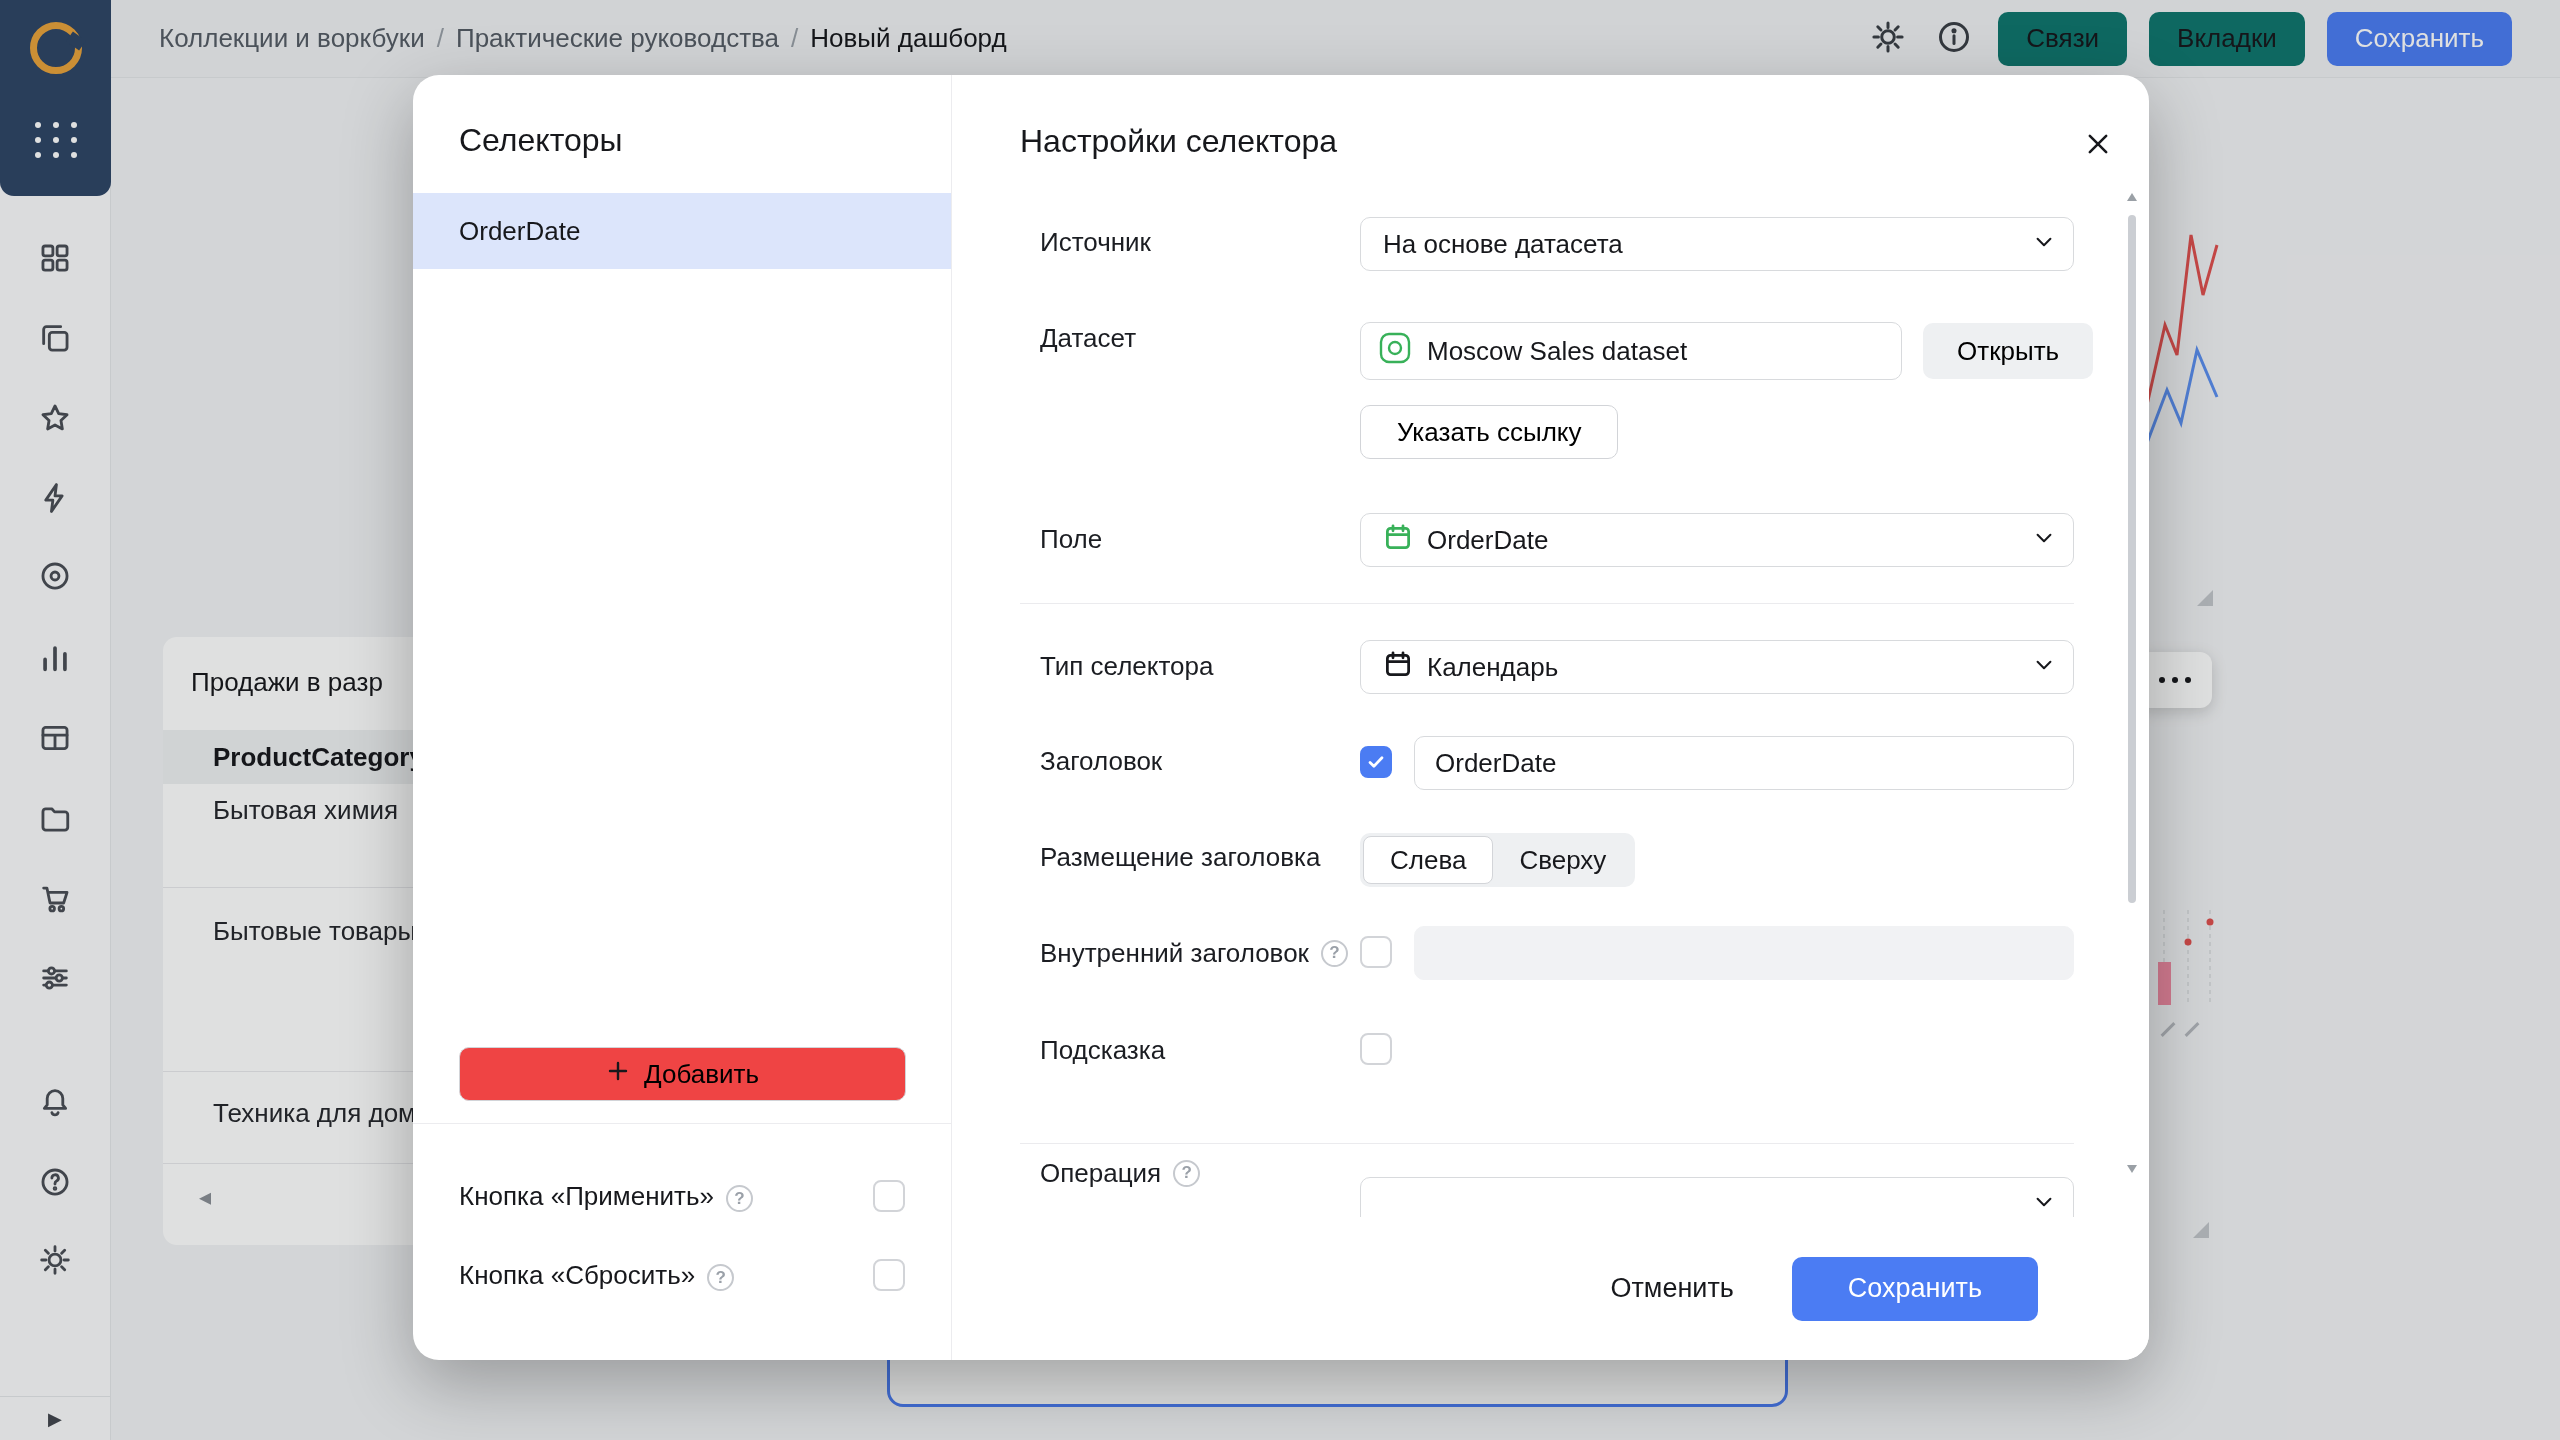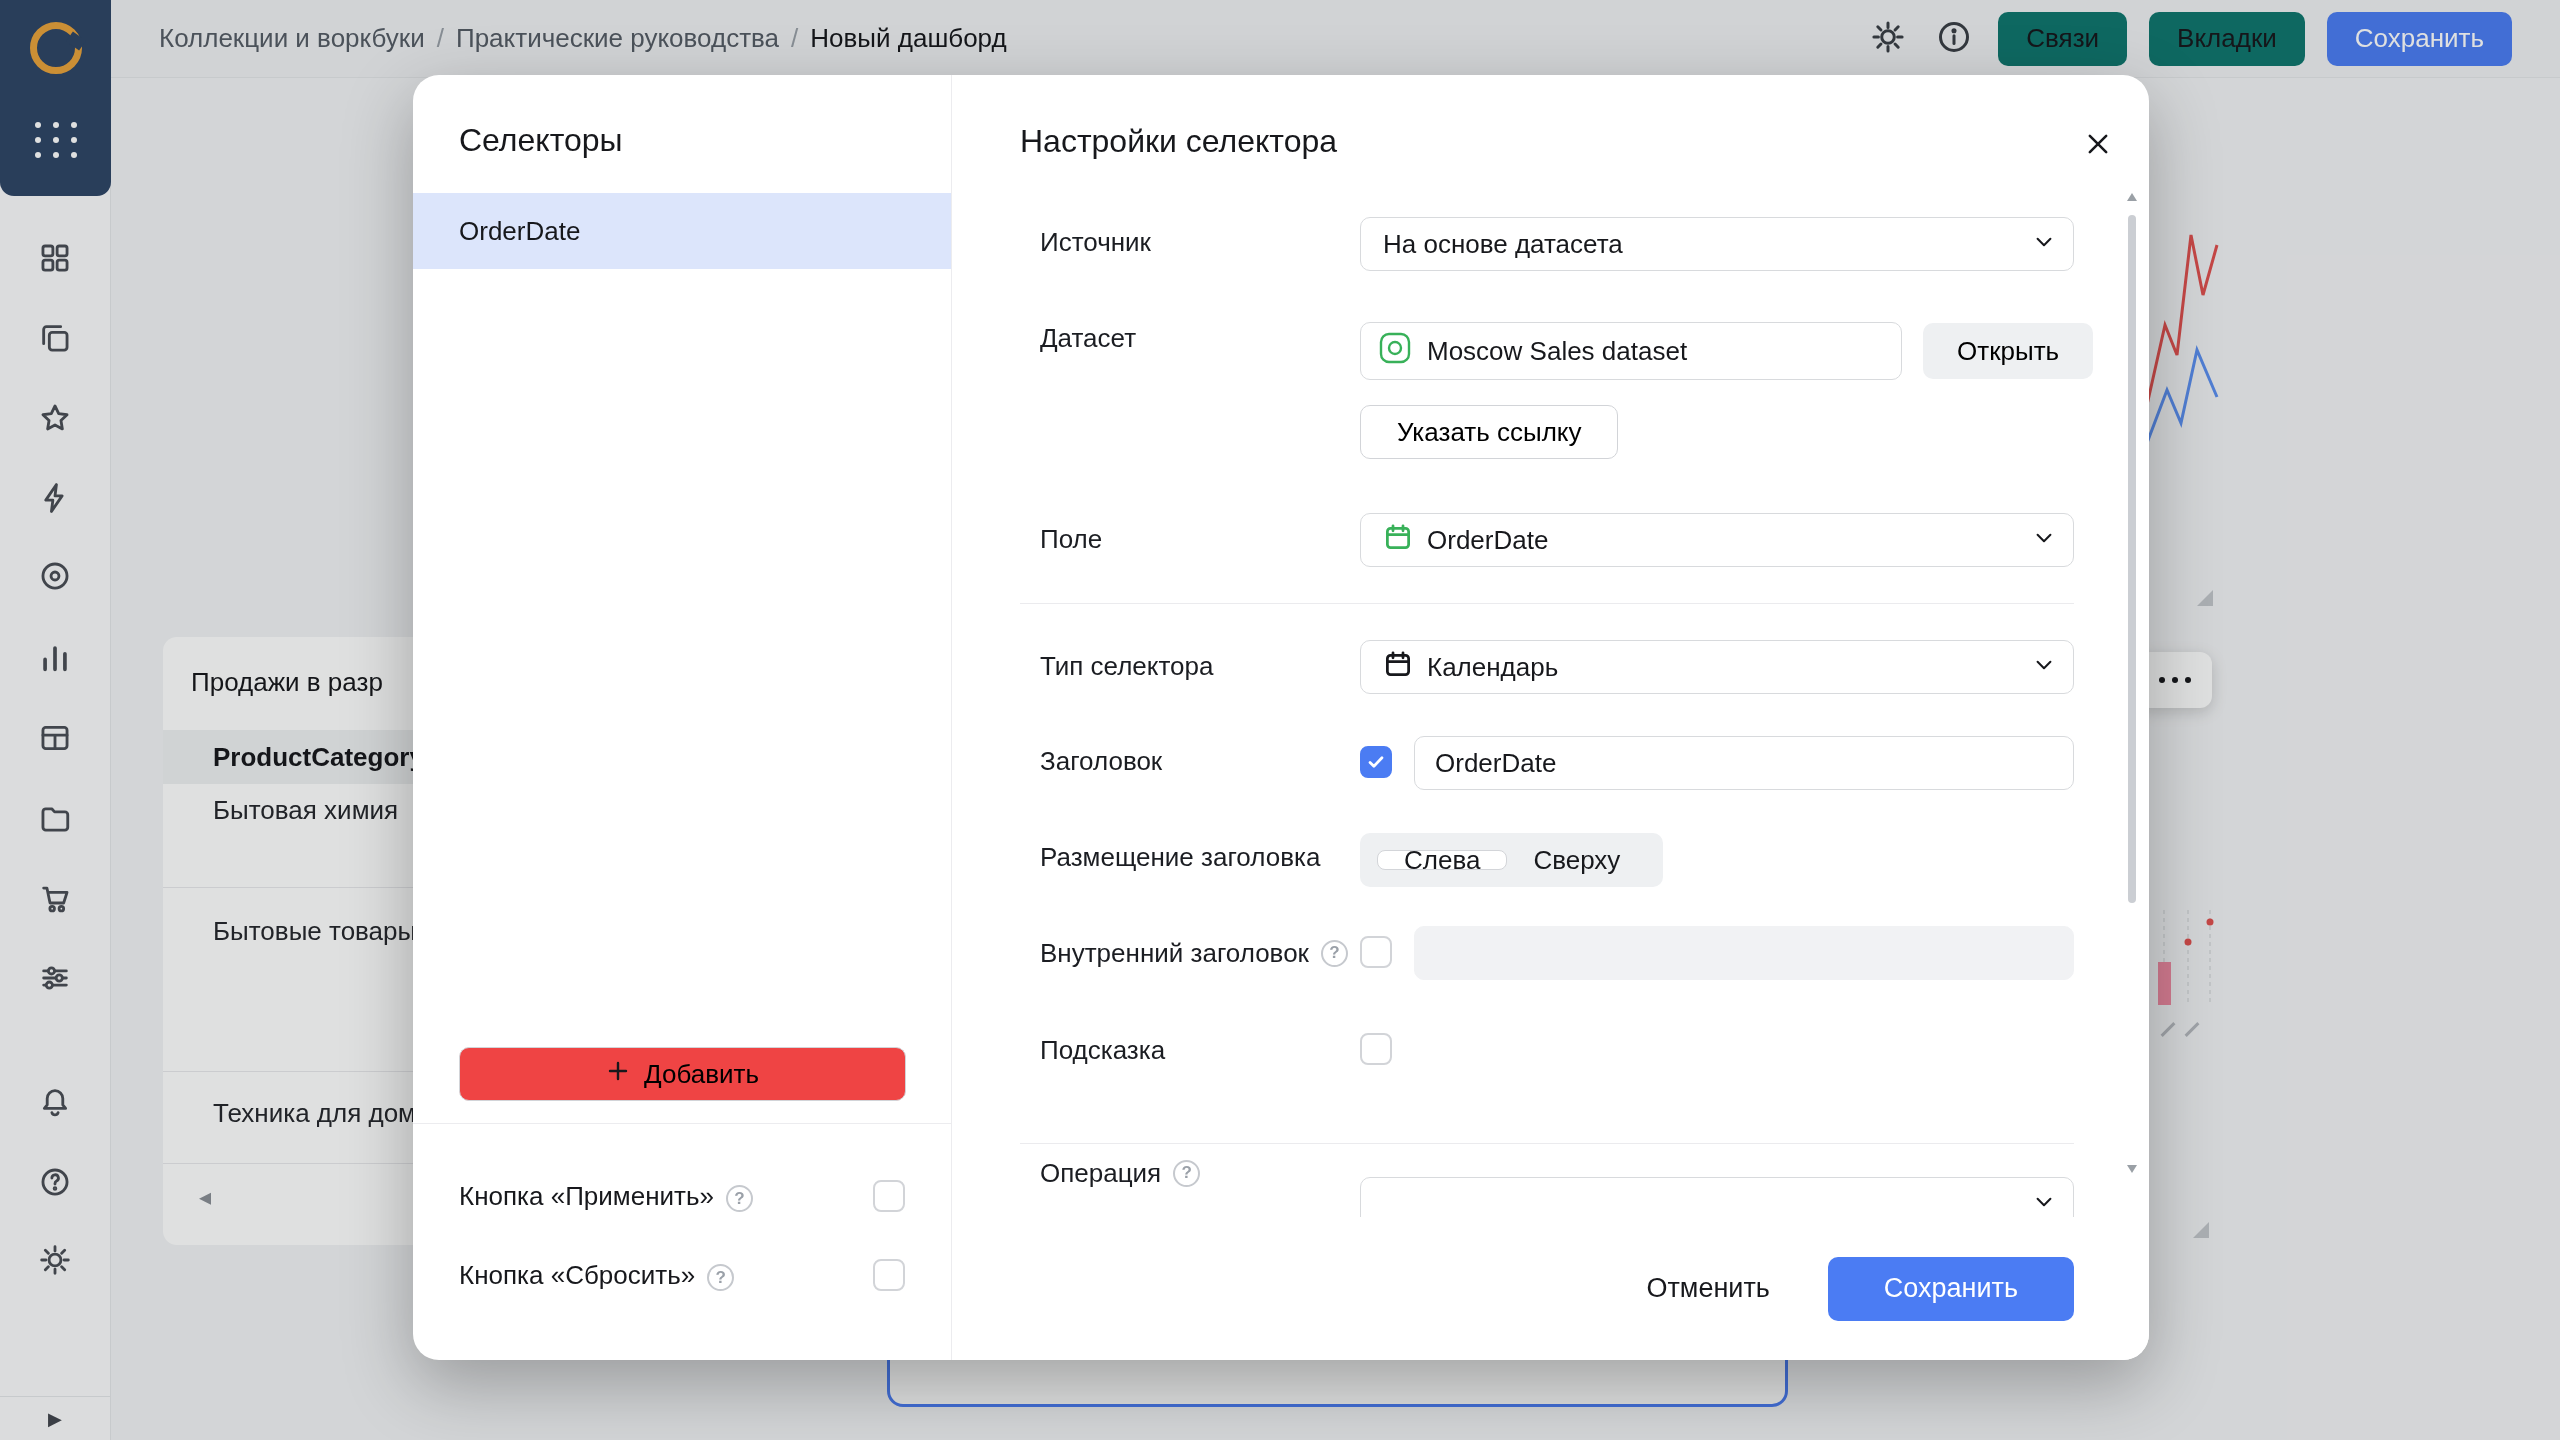--- a/index.html
+++ b/index.html
@@ -85,26 +85,26 @@
   .chev svg { width:22px; height:22px; stroke:#17181c; stroke-width:2.2; fill:none; stroke-linecap:round; stroke-linejoin:round; }
   .ds-field { position:absolute; left:408px; top:247px; width:542px; height:58px; border:1.5px solid #d8dadd; border-radius:10px;
               display:flex; align-items:center; gap:14px; padding:0 16px; font-size:26px; cursor:pointer; }
   .btn-light { position:absolute; height:56px; border:none; border-radius:10px; background:#eef0f2; font-size:26px; font-family:inherit; padding:0 34px; cursor:pointer; }
   .btn-outline { position:absolute; height:54px; border:1.5px solid #d2d4d8; border-radius:10px; background:#fff; font-size:26px; font-family:inherit; padding:0 36px; cursor:pointer; }
   .hr { position:absolute; left:68px; width:1054px; height:1px; background:#ebebee; }
   .text-input { position:absolute; left:462px; width:660px; height:54px; border:1.5px solid #d8dadd; border-radius:10px; font-size:26px;
                 font-family:inherit; padding:0 20px; color:#17181c; background:#fff; }
   .text-input:disabled { background:#f1f2f4; border-color:#f1f2f4; }
   .cb-abs { position:absolute; left:408px; }
-  .segmented { position:absolute; left:408px; top:758px; height:54px; background:#eef0f2; border-radius:10px; display:inline-flex; padding:17px; }
+  .segmented { position:absolute; left:408px; top:758px; height:54px; background:#eef0f2; border-radius:10px; display:inline-flex; padding:3px; }
   .seg { display:flex; align-items:center; padding:0 26px; font-size:26px; border-radius:8px; cursor:pointer; color:#17181c; }
   .seg.active { background:#fff; border:1.5px solid #d3d5d9; }
 
   .pr-footer { position:absolute; left:0; right:0; bottom:0; height:143px; background:#fff; border-radius:0 0 26px 0;
-               display:flex; align-items:center; justify-content:flex-end; gap:28px; padding-right:75px; z-index:5; }
+               display:flex; align-items:center; justify-content:flex-end; gap:28px; padding-right:111px; z-index:5; }
   .btn-plain { height:64px; border:none; background:transparent; font-size:27px; font-family:inherit; padding:0 30px; cursor:pointer; color:#17181c; }
   .btn-primary { height:64px; border:none; background:#4b7cf3; color:#fff; border-radius:10px; font-size:27px; font-family:inherit; padding:0 56px; cursor:pointer; }
 
   .scrollbar { position:absolute; left:1172px; top:118px; width:16px; height:980px; }
   .sb-up, .sb-down { position:absolute; left:3px; width:0; height:0; border-left:5px solid transparent; border-right:5px solid transparent; cursor:pointer; }
   .sb-up { top:0; border-bottom:8px solid #9aa0a6; }
   .sb-down { bottom:0; border-top:8px solid #9aa0a6; }
   .sb-thumb { position:absolute; left:4px; top:22px; width:8px; height:688px; background:#cbced3; border-radius:4px; cursor:pointer; }
 
   .cal-icon svg { width:30px; height:30px; fill:none; stroke-width:2.2; stroke-linecap:round; stroke-linejoin:round; }

